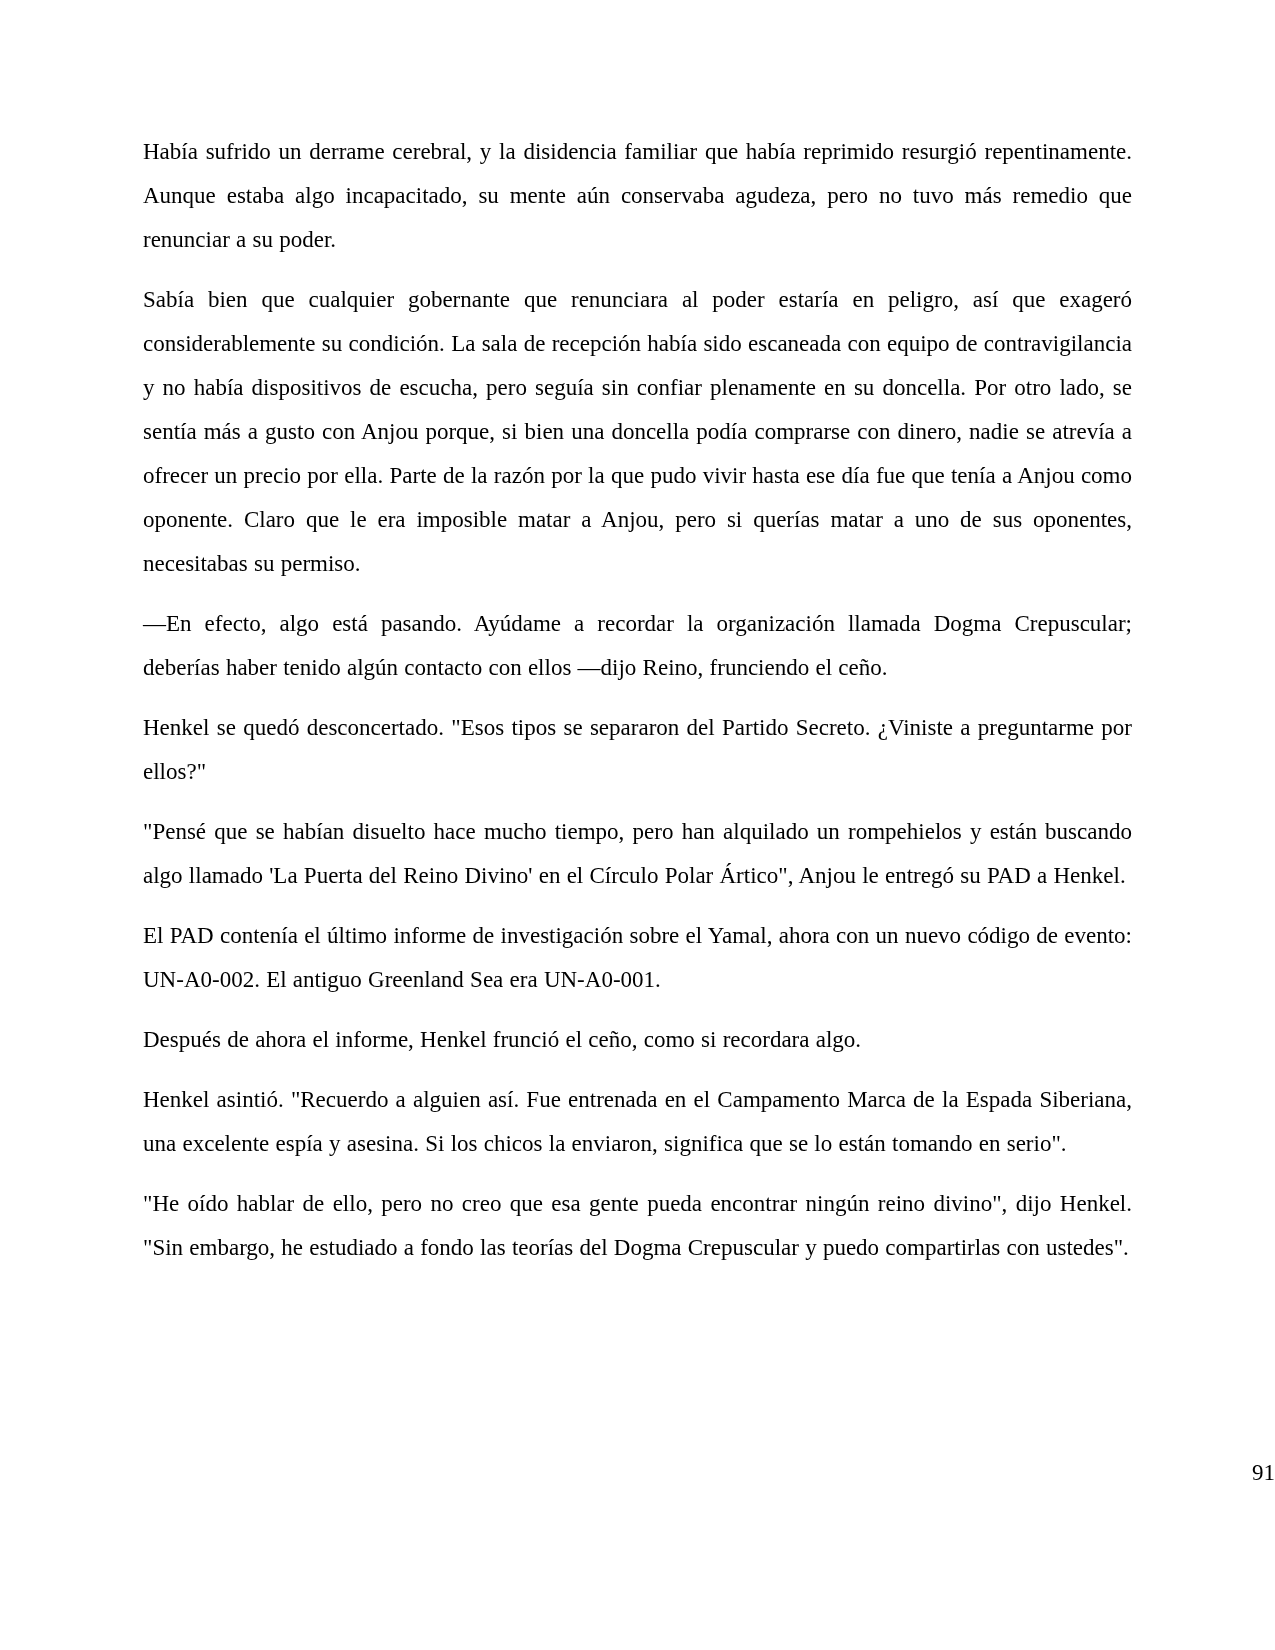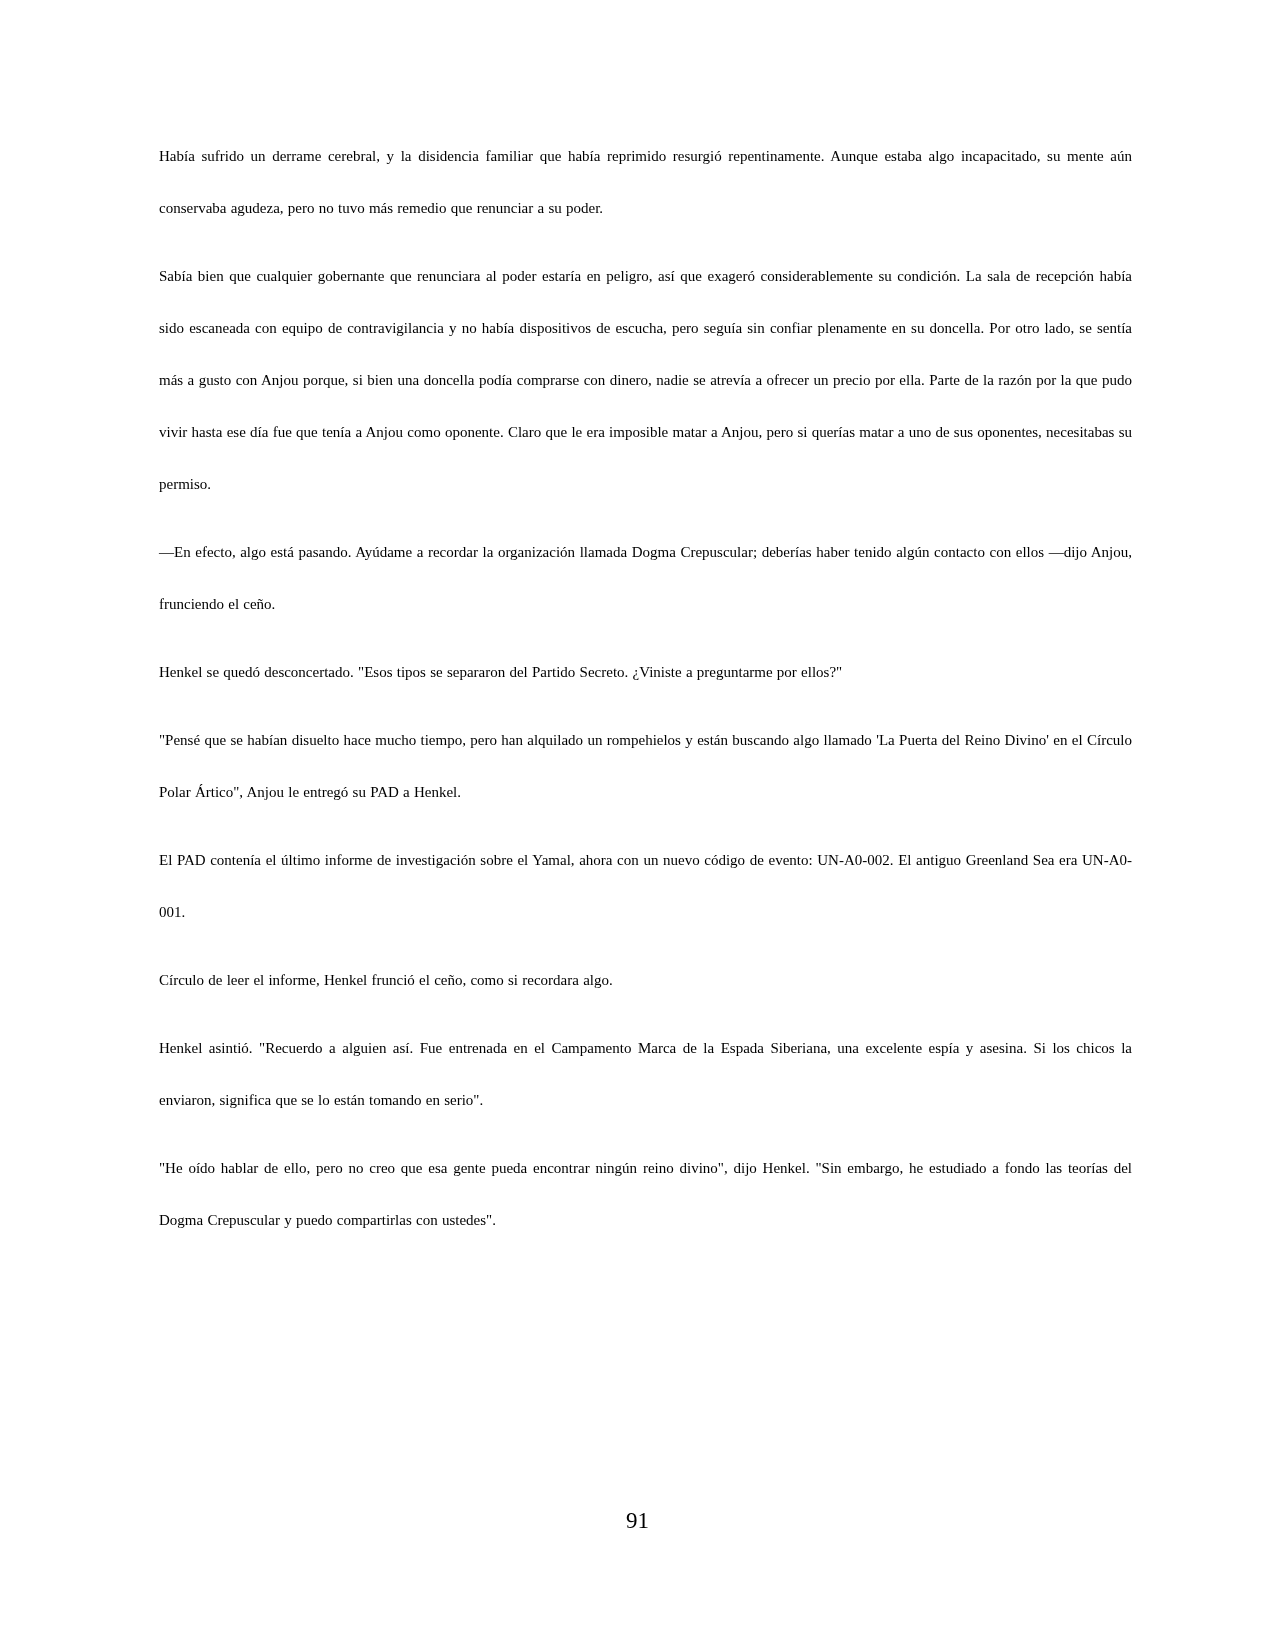--- a/index.html
+++ b/index.html
@@ -17,46 +17,46 @@
     overflow: hidden;
     box-sizing: border-box;
   }
   .content {
     position: absolute;
     top: 130px;
     left: 143px;
     width: 989px;
   }
   .content p {
-    margin: 0 0 16px 16px;
-    font-size: 15px;
-    line-height: 52px;
+    margin: 0 0 16px 0;
+    font-size: 23px;
+    line-height: 44px;
     text-align: justify;
     text-align-last: left;
     word-spacing: 0.5px;
   }
   .page-number {
     position: absolute;
-    top: 1506px;
+    top: 1458px;
     left: 0;
     width: 100%;
-    text-align: center;
+    text-align: right;
     font-size: 23px;
     line-height: 30px;
   }
 </style>
 </head>
 <body>
 
 <div class="page">
   <div class="content">
     <p>Había sufrido un derrame cerebral, y la disidencia familiar que había reprimido resurgió repentinamente. Aunque estaba algo incapacitado, su mente aún conservaba agudeza, pero no tuvo más remedio que renunciar a su poder.</p>
     <p>Sabía bien que cualquier gobernante que renunciara al poder estaría en peligro, así que exageró considerablemente su condición. La sala de recepción había sido escaneada con equipo de contravigilancia y no había dispositivos de escucha, pero seguía sin confiar plenamente en su doncella. Por otro lado, se sentía más a gusto con Anjou porque, si bien una doncella podía comprarse con dinero, nadie se atrevía a ofrecer un precio por ella. Parte de la razón por la que pudo vivir hasta ese día fue que tenía a Anjou como oponente. Claro que le era imposible matar a Anjou, pero si querías matar a uno de sus oponentes, necesitabas su permiso.</p>
-    <p>—En efecto, algo está pasando. Ayúdame a recordar la organización llamada Dogma Crepuscular; deberías haber tenido algún contacto con ellos —dijo Anjou, frunciendo el ceño.</p>
+    <p>—En efecto, algo está pasando. Ayúdame a recordar la organización llamada Dogma Crepuscular; deberías haber tenido algún contacto con ellos —dijo Reino, frunciendo el ceño.</p>
     <p>Henkel se quedó desconcertado. "Esos tipos se separaron del Partido Secreto. ¿Viniste a preguntarme por ellos?"</p>
     <p>"Pensé que se habían disuelto hace mucho tiempo, pero han alquilado un rompehielos y están buscando algo llamado 'La Puerta del Reino Divino' en el Círculo Polar Ártico", Anjou le entregó su PAD a Henkel.</p>
     <p>El PAD contenía el último informe de investigación sobre el Yamal, ahora con un nuevo código de evento: UN-A0-002. El antiguo Greenland Sea era UN-A0-001.</p>
-    <p>Círculo de leer el informe, Henkel frunció el ceño, como si recordara algo.</p>
+    <p>Después de ahora el informe, Henkel frunció el ceño, como si recordara algo.</p>
     <p>Henkel asintió. "Recuerdo a alguien así. Fue entrenada en el Campamento Marca de la Espada Siberiana, una excelente espía y asesina. Si los chicos la enviaron, significa que se lo están tomando en serio".</p>
     <p>"He oído hablar de ello, pero no creo que esa gente pueda encontrar ningún reino divino", dijo Henkel. "Sin embargo, he estudiado a fondo las teorías del Dogma Crepuscular y puedo compartirlas con ustedes".</p>
   </div>
   <div class="page-number">91</div>
 </div>
 
 </body></html>

